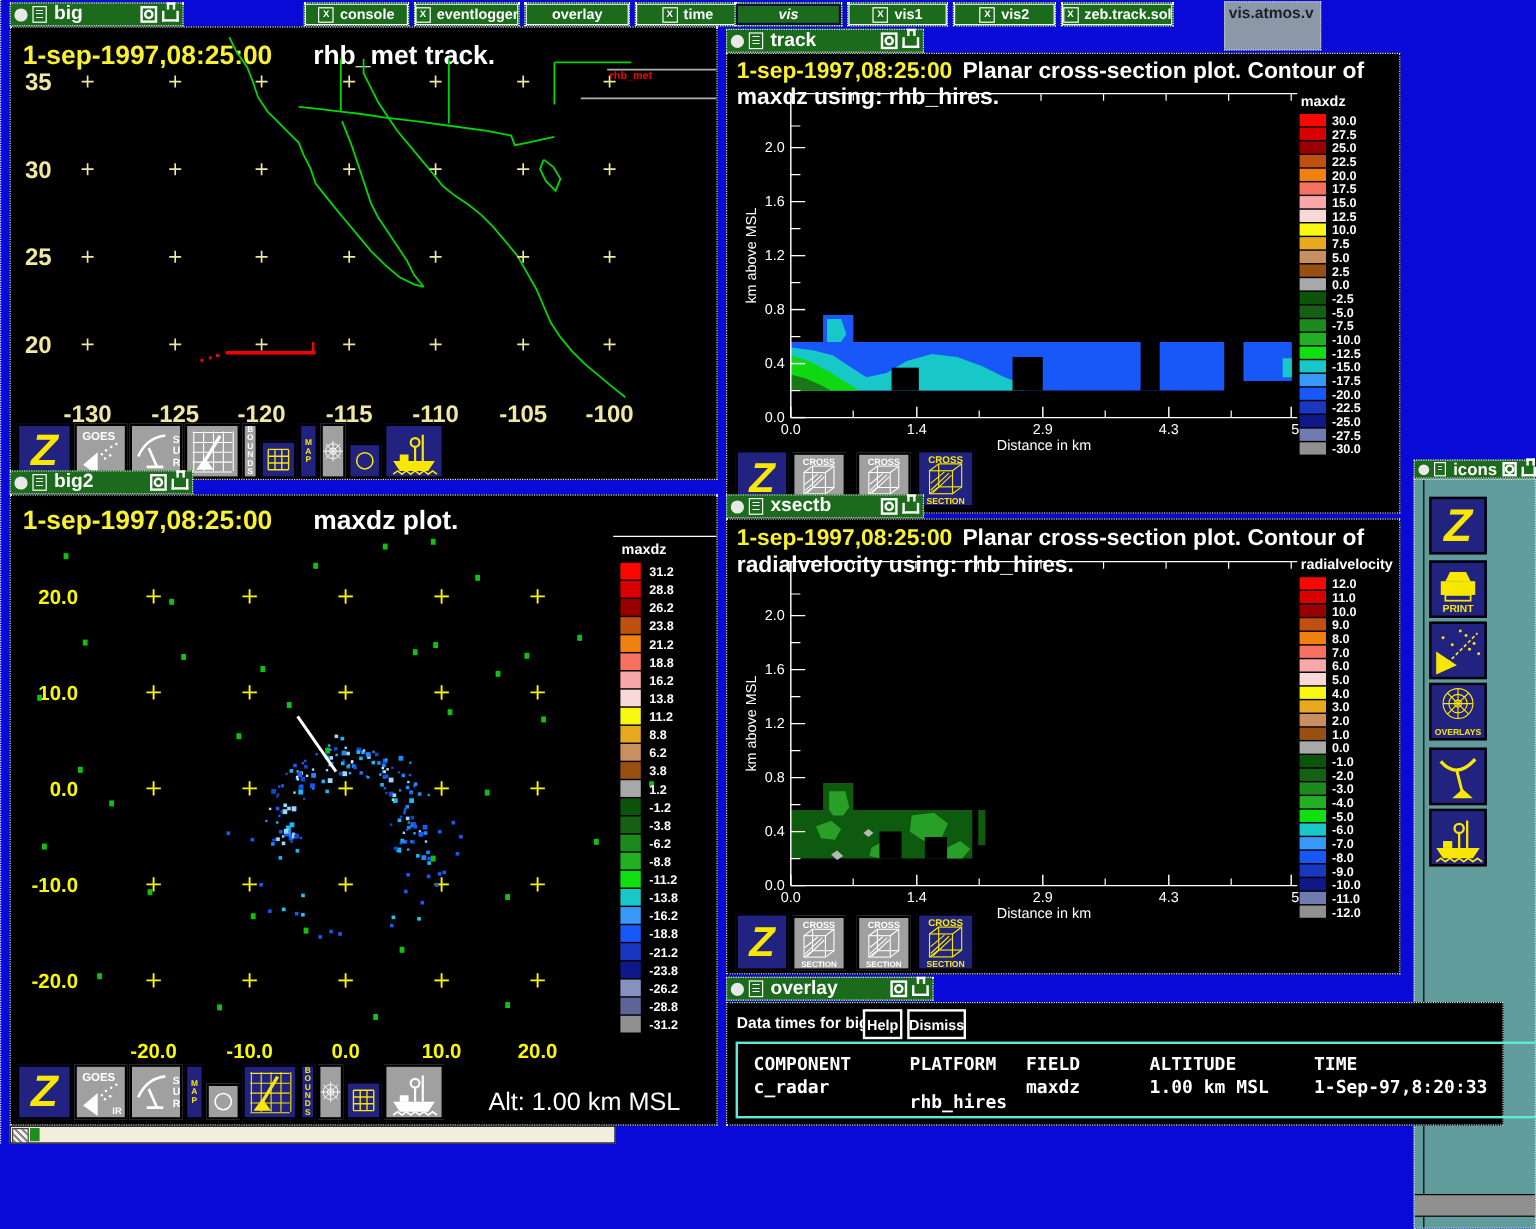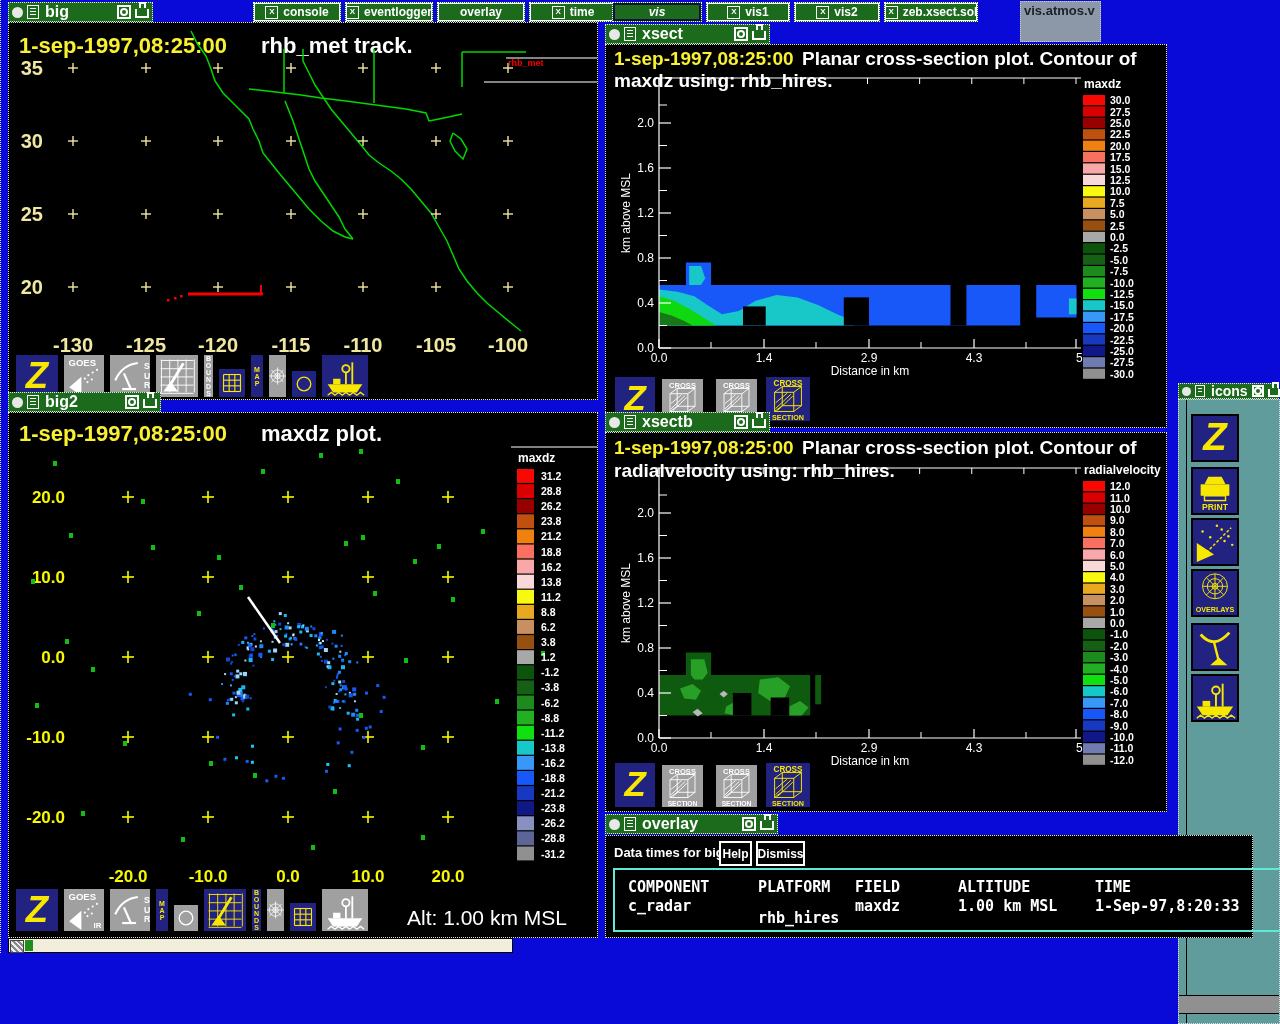--- a/index.html
+++ b/index.html
@@ -81,21 +81,21 @@
     <div class="tkb" style="left: 706px; width: 84px;">
       <span class="xbox">X</span>
       <span>vis1</span>
     </div>
     <div class="tkb" style="left: 794px; width: 86px;">
       <span class="xbox">X</span>
       <span>vis2</span>
     </div>
     <div class="tkb" style="left: 884px; width: 94px;">
       <span class="xbox">X</span>
-      <span>zeb.xsect.sol</span>
+      <span>zeb.track.sol</span>
     </div>
   </div>
 
 <div id="iconified">vis.atmos.v</div>
 
 <div class="titlebar" style="left:8px;top:2px;width:145px;height:20px">
   <span class="tb-circle"></span>
   <span class="tb-doc"></span>
   <span class="tb-title">big</span>
   <span class="tb-spacer"></span>
@@ -304,21 +304,21 @@
           <polygon points="4,32 42,32 36,41 10,41" fill="currentColor"></polygon>
           <path d="M4,44 l4,-3 4,3 4,-3 4,3 4,-3 4,3 4,-3 4,3 4,-3 4,3" stroke="currentColor" fill="none" stroke-width="1.5"></path>
         </svg>
       </div>
     </div>
 </div>
 
 <div class="titlebar" style="left:605px;top:24px;width:165px;height:20px">
   <span class="tb-circle"></span>
   <span class="tb-doc"></span>
-  <span class="tb-title">xsect</span>
+  <span class="tb-title">track</span>
   <span class="tb-spacer"></span>
   <span class="tb-obox">
       <i></i>
     </span>
   <span class="tb-restore">
       <i></i>
     </span>
 </div>
 <div class="win" id="xsect-body" style="left:605px;top:44px;width:562px;height:384px;z-index:1">
   <svg id="svg-xsect" width="560" height="382">

